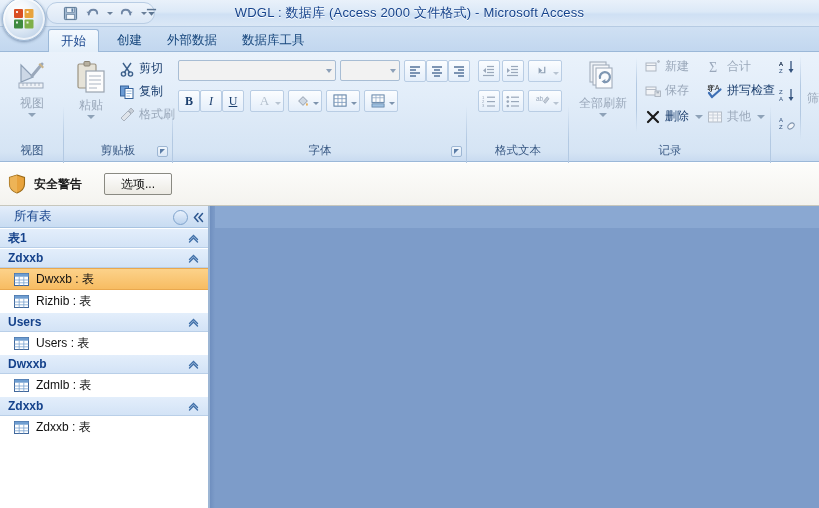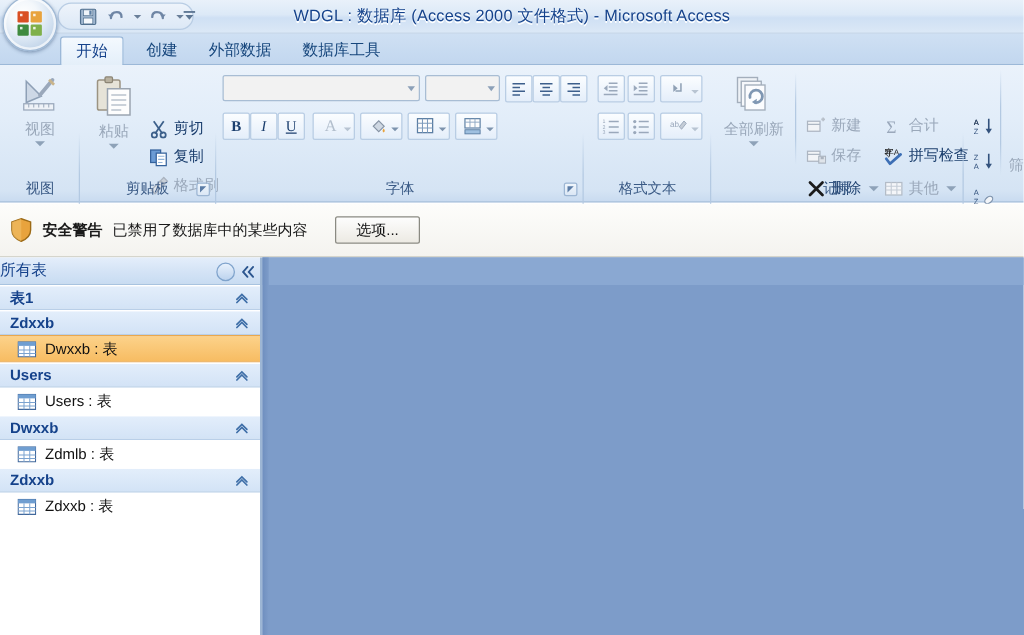--- a/index.html
+++ b/index.html
@@ -117,21 +117,21 @@
   .caret-dn::after {
     content:''; display:block;
     border-left:4px solid transparent; border-right:4px solid transparent;
     border-top:4px solid #8ea2b8;
   }
 
   
   .sbtn {
     position: absolute; height: 21px; display: flex; align-items: center;
     gap: 4px; padding: 0 3px; border-radius: 2px; cursor: default;
-    font-size: 12px; color: #1c3f6e; white-space: nowrap; margin-top: 34px;
+    font-size: 12px; color: #1c3f6e; white-space: nowrap;
   }
   .sbtn.dis { color: #9aa8ba; }
   .ico { width: 16px; height: 16px; flex: 0 0 16px; position: relative; }
 
   
   .combo {
     position: absolute; height: 21px;
     background: #f2f2f2; border: 1px solid #a8bdd4; border-radius: 2px;
     display: flex; align-items: center; padding-left: 4px; font-size: 11.5px; color:#333;
   }
@@ -176,21 +176,21 @@
   
   .navpane {
     position: absolute; left: 0; top: 206px; width: 210px; height: 302px;
     background: #ffffff;
     border-right: 2px solid #9db6d4;
   }
   .nav-header {
     position: relative; height: 22px;
     background: linear-gradient(to bottom,#e4eefb 0%,#d5e4f6 50%,#c8dcf2 100%);
     border-bottom: 1px solid #a8c3e0;
-    display: flex; align-items: center; padding-left: 0;
+    display: flex; align-items: center; padding-left: 14px;
     font-size: 12.5px; color: #15428b;
   }
   .nav-header-right {
     position: absolute; right: 2px; top: 0; height: 22px;
     display: flex; align-items: center; gap: 2px;
   }
   .circle-caret {
     width: 15px; height: 15px; border-radius: 50%;
     background: linear-gradient(to bottom,#e8f1fc,#bcd3ee);
     border: 1px solid #7fa3cc;
@@ -674,21 +674,20 @@
       </div>
     </div>
   </div>
 
   <div class="secbar">
     <svg width="18" height="20" viewBox="0 0 18 20">
       <path d="M9 1 L16.5 3.5 L16.5 10 Q16.5 16 9 19 Q1.5 16 1.5 10 L1.5 3.5 Z" fill="#e8a33d" stroke="#9c6a16" stroke-width="1.1"></path>
       <path d="M9 1 L9 19 Q1.5 16 1.5 10 L1.5 3.5 Z" fill="#f0bb63" opacity=".7"></path>
     </svg>
     <span class="sec-label">安全警告</span>
-    <span class="sec-msg">已禁用了数据库中的某些内容</span>
     <div class="sec-btn">选项...</div>
   </div>
 
   <div class="navpane">
     <div class="nav-header">
       <span>所有表</span>
       <div class="nav-header-right">
         <div class="circle-caret"></div>
         <div class="dbl-chev">
           <svg width="13" height="13" viewBox="0 0 13 13">
@@ -725,20 +724,33 @@
         <g stroke="#7ba3d0" stroke-width=".8">
           <line x1="5.2" y1="3.7" x2="5.2" y2="12.5"></line>
             <line x1="9.8" y1="3.7" x2="9.8" y2="12.5"></line>
           <line x1="0.5" y1="7" x2="14.5" y2="7"></line>
             <line x1="0.5" y1="9.8" x2="14.5" y2="9.8"></line>
         </g>
       </svg>
       <span>Dwxxb : 表</span>
     </div>
 
+    <div class="nav-item">
+      <svg class="tbl-icon" viewBox="0 0 15 13">
+        <rect x="0.5" y="0.5" width="14" height="12" fill="#ffffff" stroke="#41689c" stroke-width="1"></rect>
+        <rect x="0.5" y="0.5" width="14" height="3.2" fill="#6f9ed1"></rect>
+        <g stroke="#7ba3d0" stroke-width=".8">
+          <line x1="5.2" y1="3.7" x2="5.2" y2="12.5"></line>
+            <line x1="9.8" y1="3.7" x2="9.8" y2="12.5"></line>
+          <line x1="0.5" y1="7" x2="14.5" y2="7"></line>
+            <line x1="0.5" y1="9.8" x2="14.5" y2="9.8"></line>
+        </g>
+      </svg>
+      <span>Rizhib : 表</span>
+    </div>
 
     <div class="grp-header">
       <span>Users</span>
       <span class="grp-chev">
         <svg width="13" height="13" viewBox="0 0 13 13">
           <path d="M2.5 7.5 L6.5 3.5 L10.5 7.5" stroke="#3f6fa8" stroke-width="1.4" fill="none" stroke-linecap="round"></path>
           <path d="M2.5 10 L6.5 6 L10.5 10" stroke="#3f6fa8" stroke-width="1.4" fill="none" stroke-linecap="round"></path>
         </svg>
       </span>
     </div>

